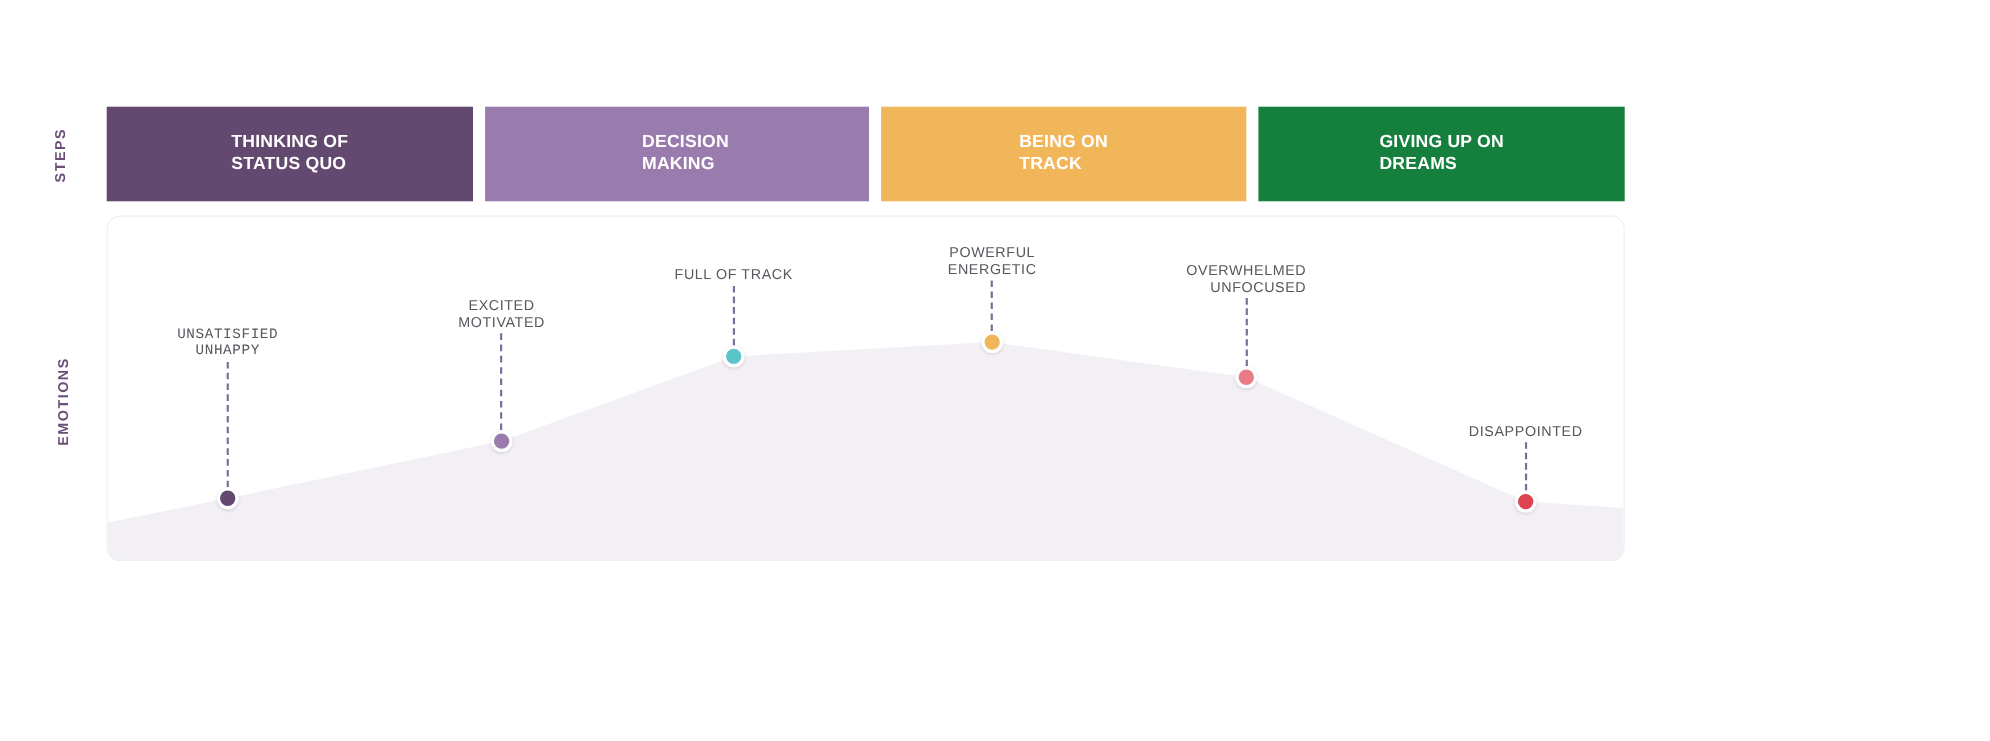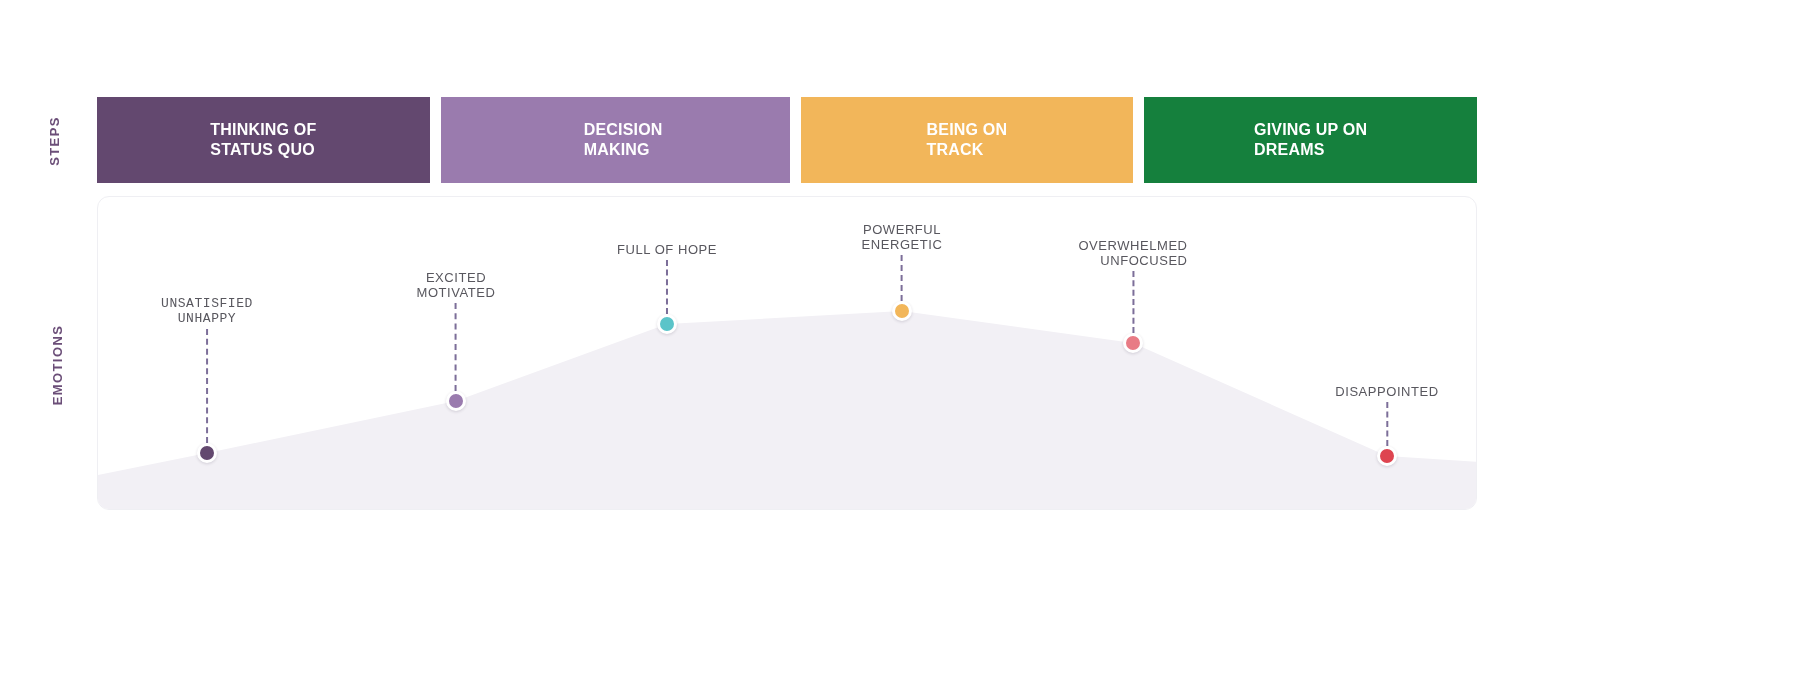--- a/index.html
+++ b/index.html
@@ -142,21 +142,21 @@
           <div class="emotion-label">UNSATISFIED<br>UNHAPPY</div>
           <div class="emotion-stem" style="height: 114px;"></div>
         </div>
         <div class="emotion-dot" style="left: 109px; top: 256px; background: rgb(99, 72, 111);"></div>
         <div class="emotion-annotation" style="left: 358px; top: 73px;">
           <div class="emotion-label">EXCITED<br>MOTIVATED</div>
           <div class="emotion-stem" style="height: 88px;"></div>
         </div>
         <div class="emotion-dot" style="left: 358px; top: 204px; background: rgb(154, 123, 174);"></div>
         <div class="emotion-annotation" style="left: 569px; top: 45px;">
-          <div class="emotion-label">FULL OF HOPE</div>
+          <div class="emotion-label">FULL OF TRACK</div>
           <div class="emotion-stem" style="height: 54px;"></div>
         </div>
         <div class="emotion-dot" style="left: 569px; top: 127px; background: rgb(91, 196, 201);"></div>
         <div class="emotion-annotation" style="left: 804px; top: 25px;">
           <div class="emotion-label">POWERFUL<br>ENERGETIC</div>
           <div class="emotion-stem" style="height: 46px;"></div>
         </div>
         <div class="emotion-dot" style="left: 804px; top: 114px; background: rgb(242, 182, 90);"></div>
         <div class="emotion-annotation" style="left: 1035px; top: 41px; text-align: right;">
           <div class="emotion-label">OVERWHELMED<br>UNFOCUSED</div>

